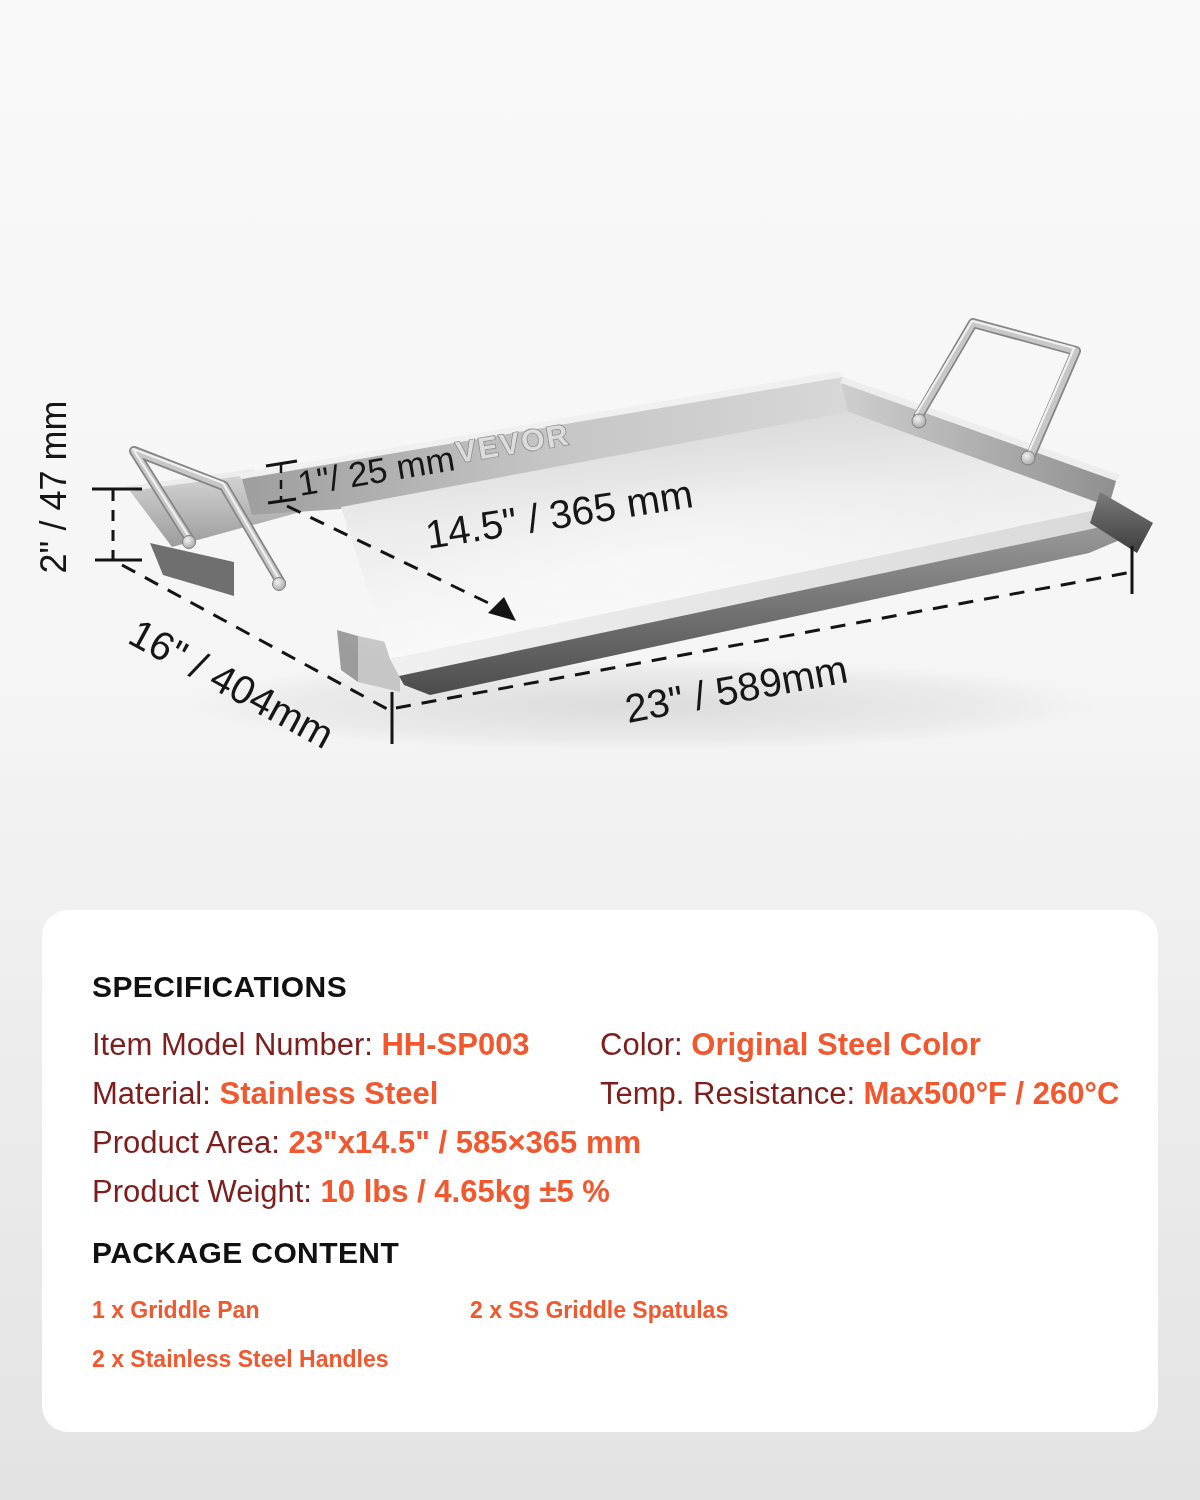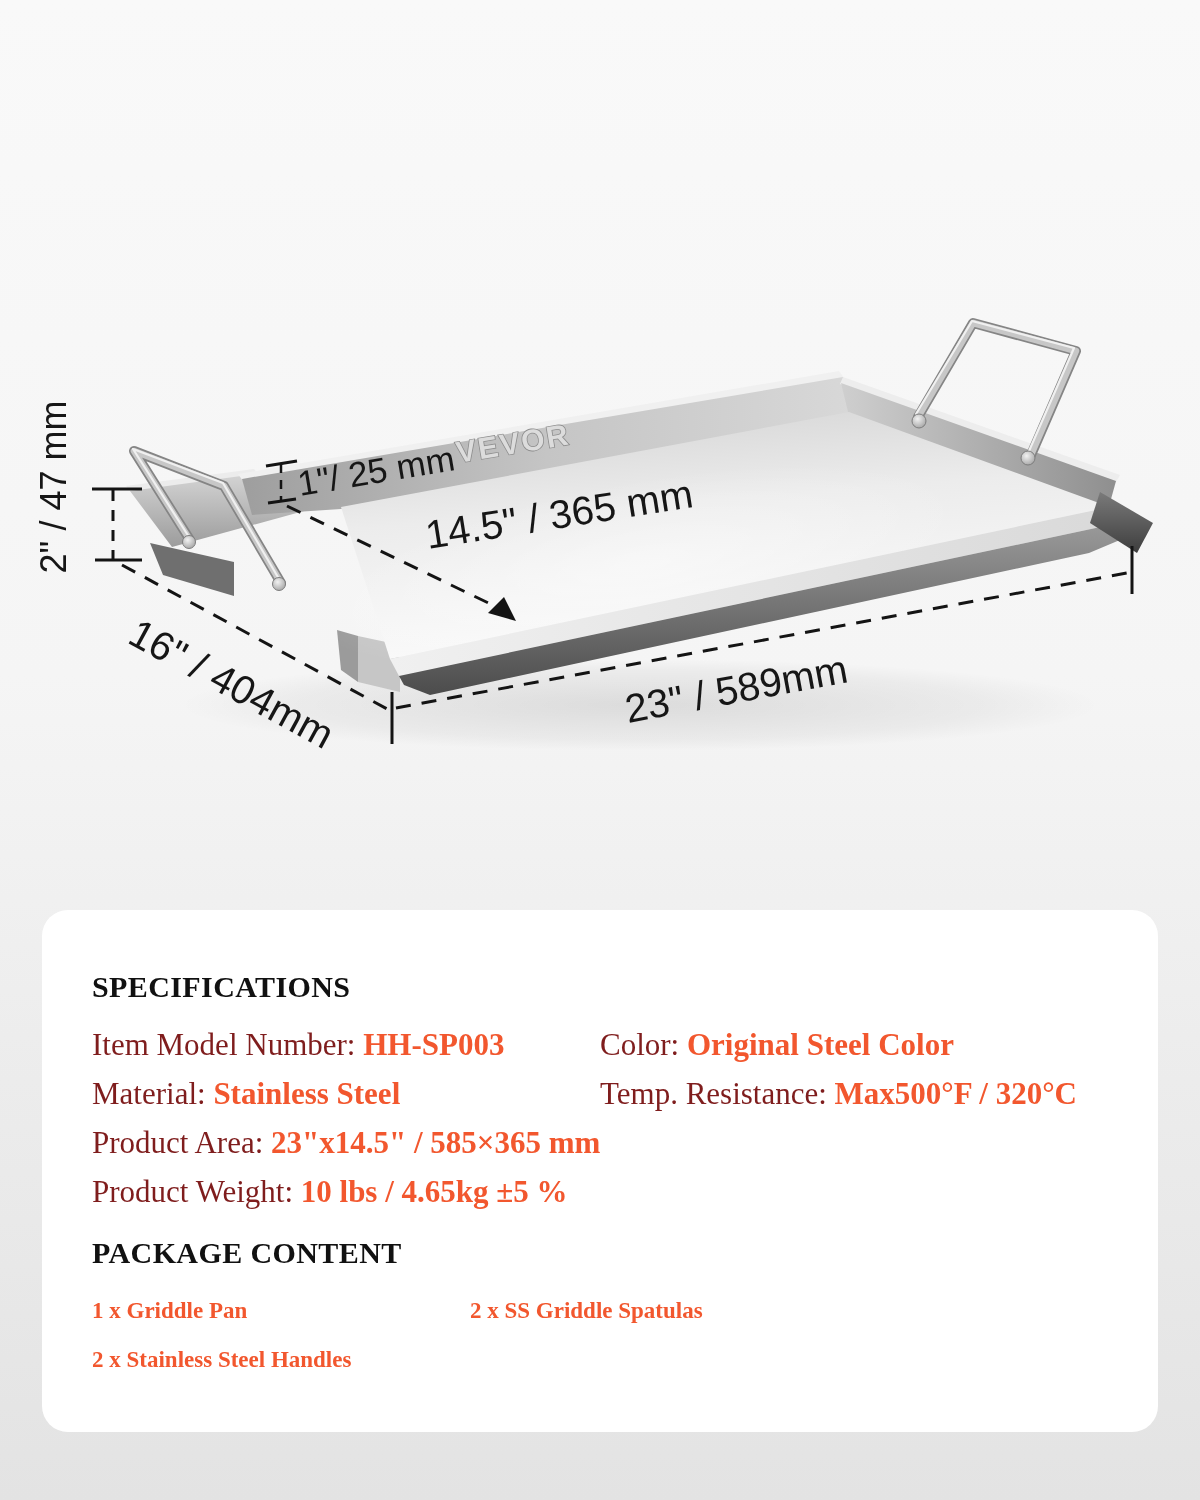--- a/index.html
+++ b/index.html
@@ -12,21 +12,20 @@
     position: relative; width: 1200px; height: 1500px;
     background: linear-gradient(180deg, #f9f9f9 0%, #f5f5f5 45%, #ececec 72%, #e3e3e3 100%);
   }
   .diagram-wrap { position: absolute; left: 0; top: 0; width: 1200px; height: 900px; }
 
   .info-card {
     position: absolute; left: 42px; top: 910px; width: 1116px; height: 522px;
     background: #ffffff; border-radius: 26px;
     box-sizing: border-box; padding: 60px 44px 0 50px;
     color: #141414;
-    font-family: Liberation Serif, serif;
   }
   .sec-title {
     font-size: 30px; font-weight: 700; letter-spacing: 0.4px;
     color: #111111; margin: 0 0 16px 0;
   }
   .spec-row { display: grid; grid-template-columns: 508px auto; }
   .pkg-row  { display: grid; grid-template-columns: 378px auto; }
   .line { font-size: 31px; line-height: 49px; white-space: nowrap; }
   .lbl { color: #7f1d1d; font-weight: 400; }
   .val { color: #F2572E; font-weight: 700; }
@@ -176,21 +175,21 @@
       <div class="line">
         <span class="lbl">Color: </span><span class="val">Original Steel Color</span>
       </div>
     </div>
 
     <div class="spec-row">
       <div class="line">
         <span class="lbl">Material: </span><span class="val">Stainless Steel</span>
       </div>
       <div class="line">
-        <span class="lbl">Temp. Resistance: </span><span class="val">Max500°F / 320°C</span>
+        <span class="lbl">Temp. Resistance: </span><span class="val">Max500°F / 260°C</span>
       </div>
     </div>
 
     <div class="line">
       <span class="lbl">Product Area: </span><span class="val">23"x14.5" / 585×365 mm</span>
     </div>
 
     <div class="line">
       <span class="lbl">Product Weight: </span><span class="val">10 lbs / 4.65kg ±5 %</span>
     </div>

